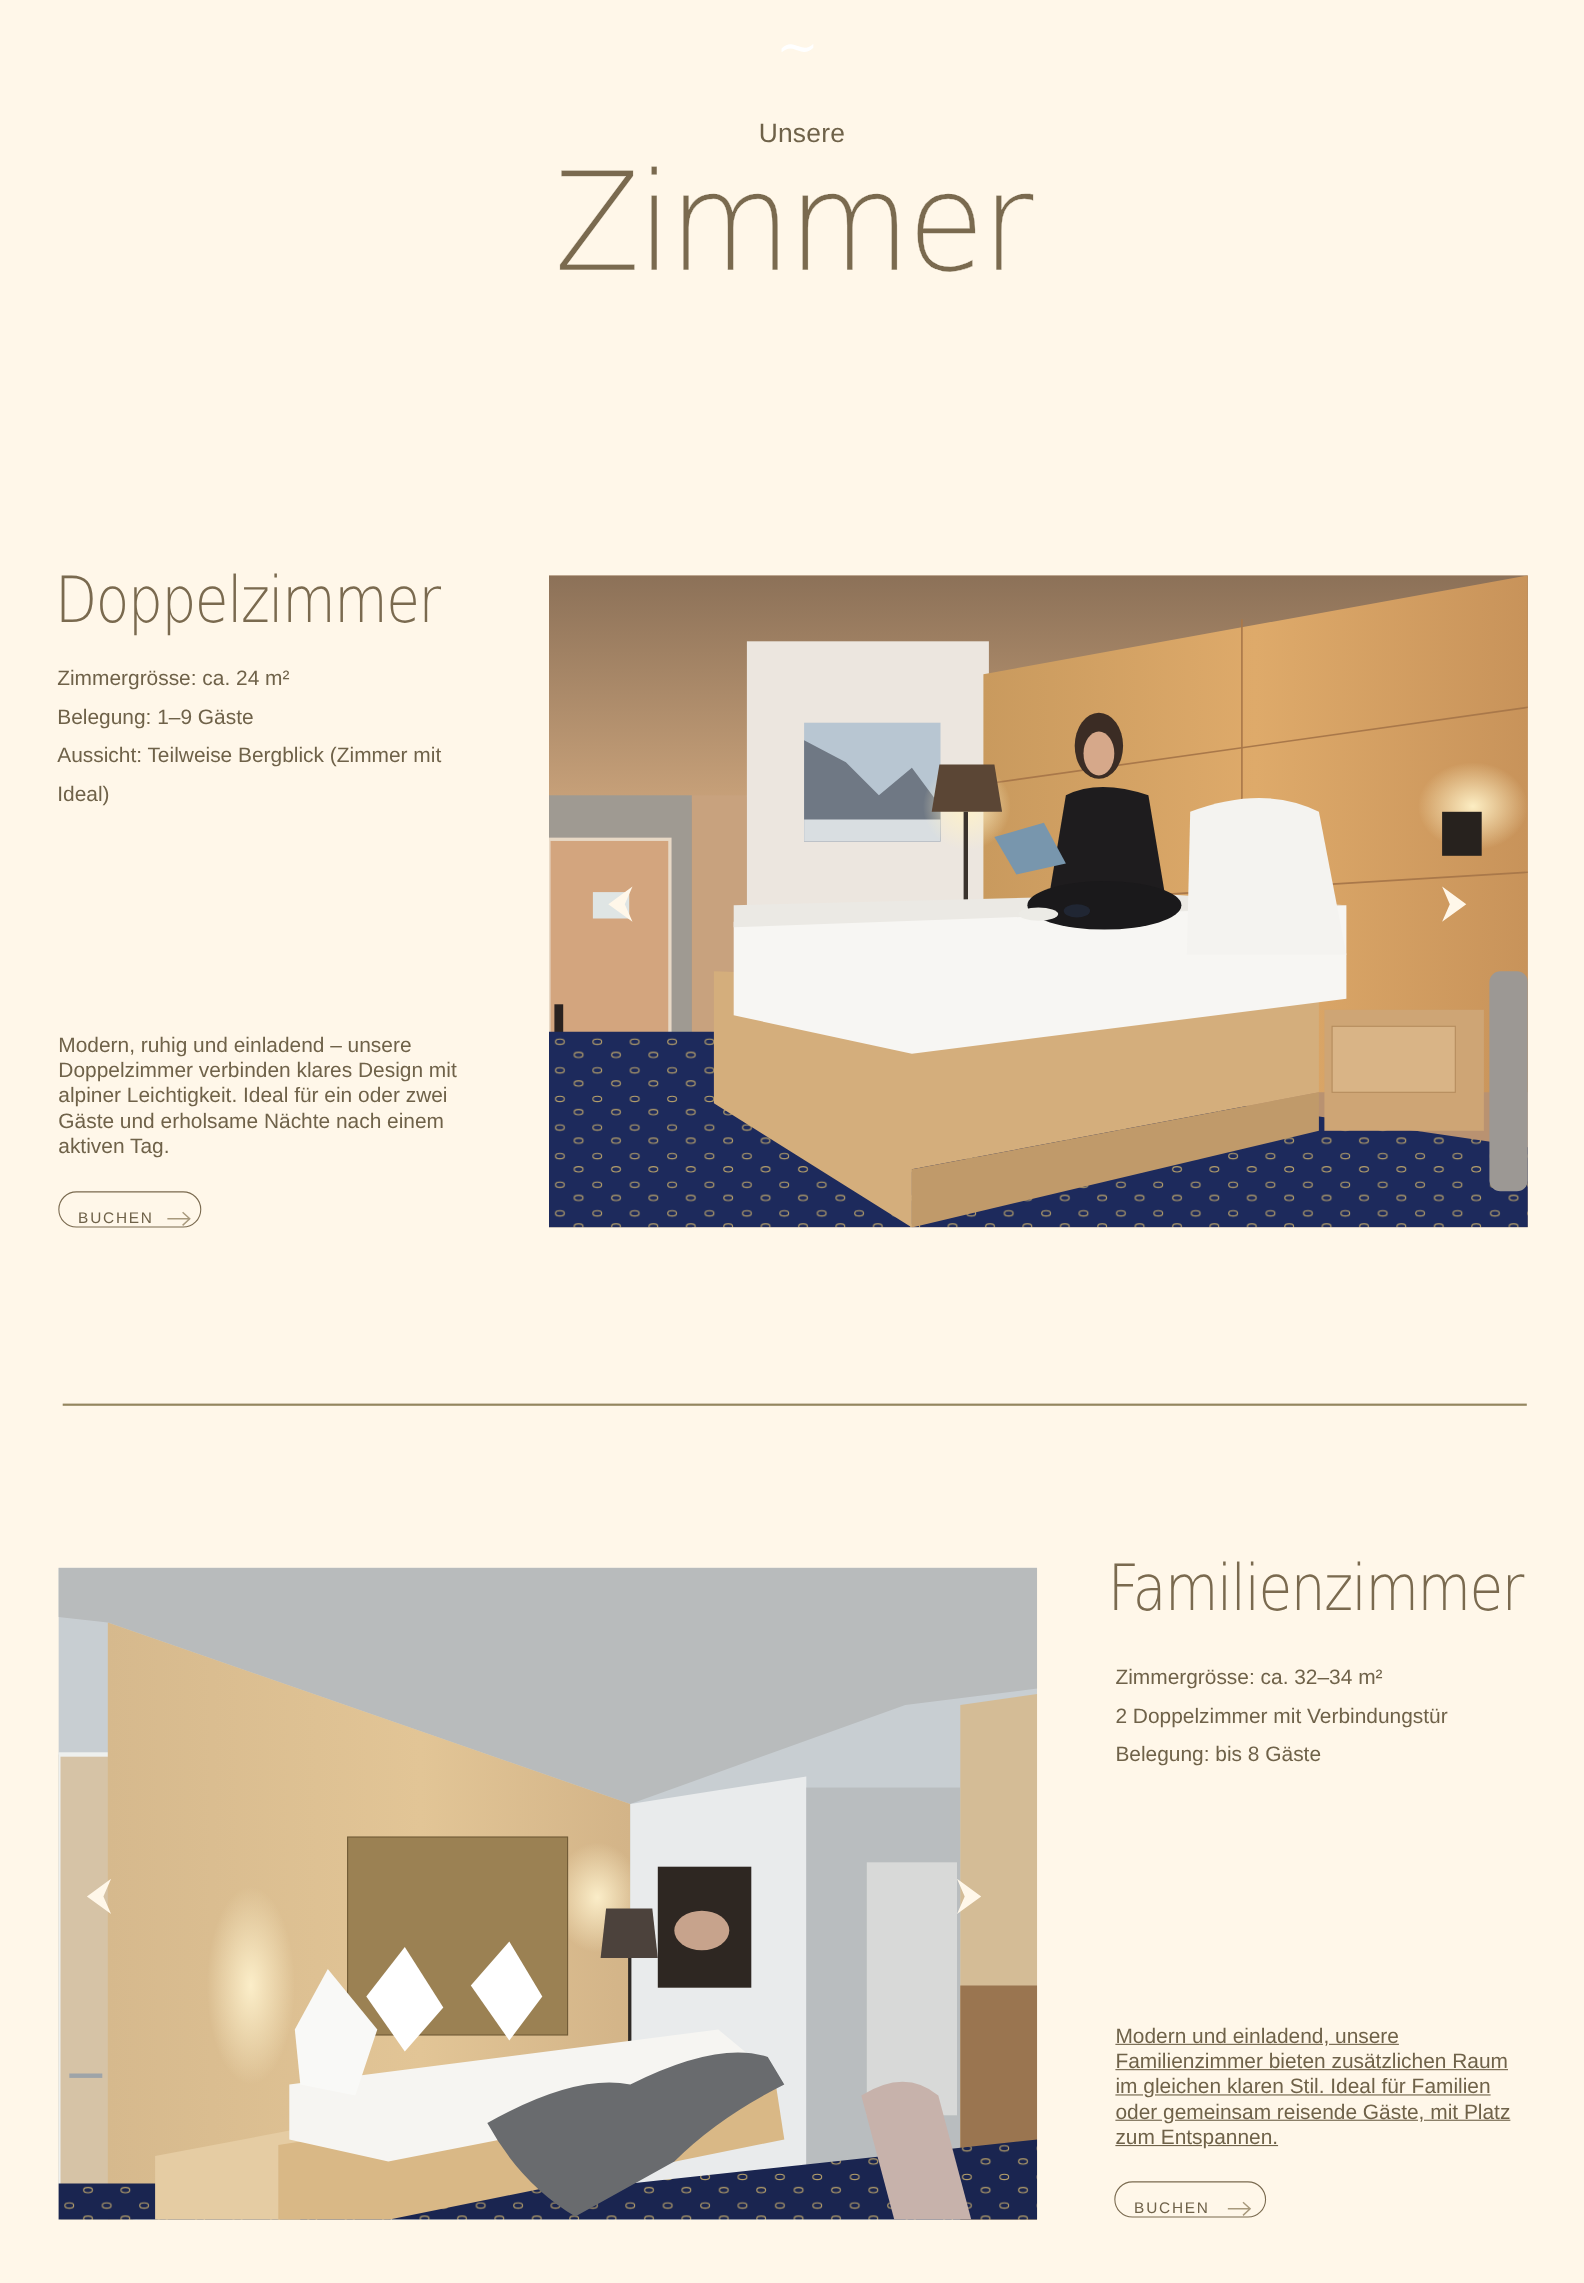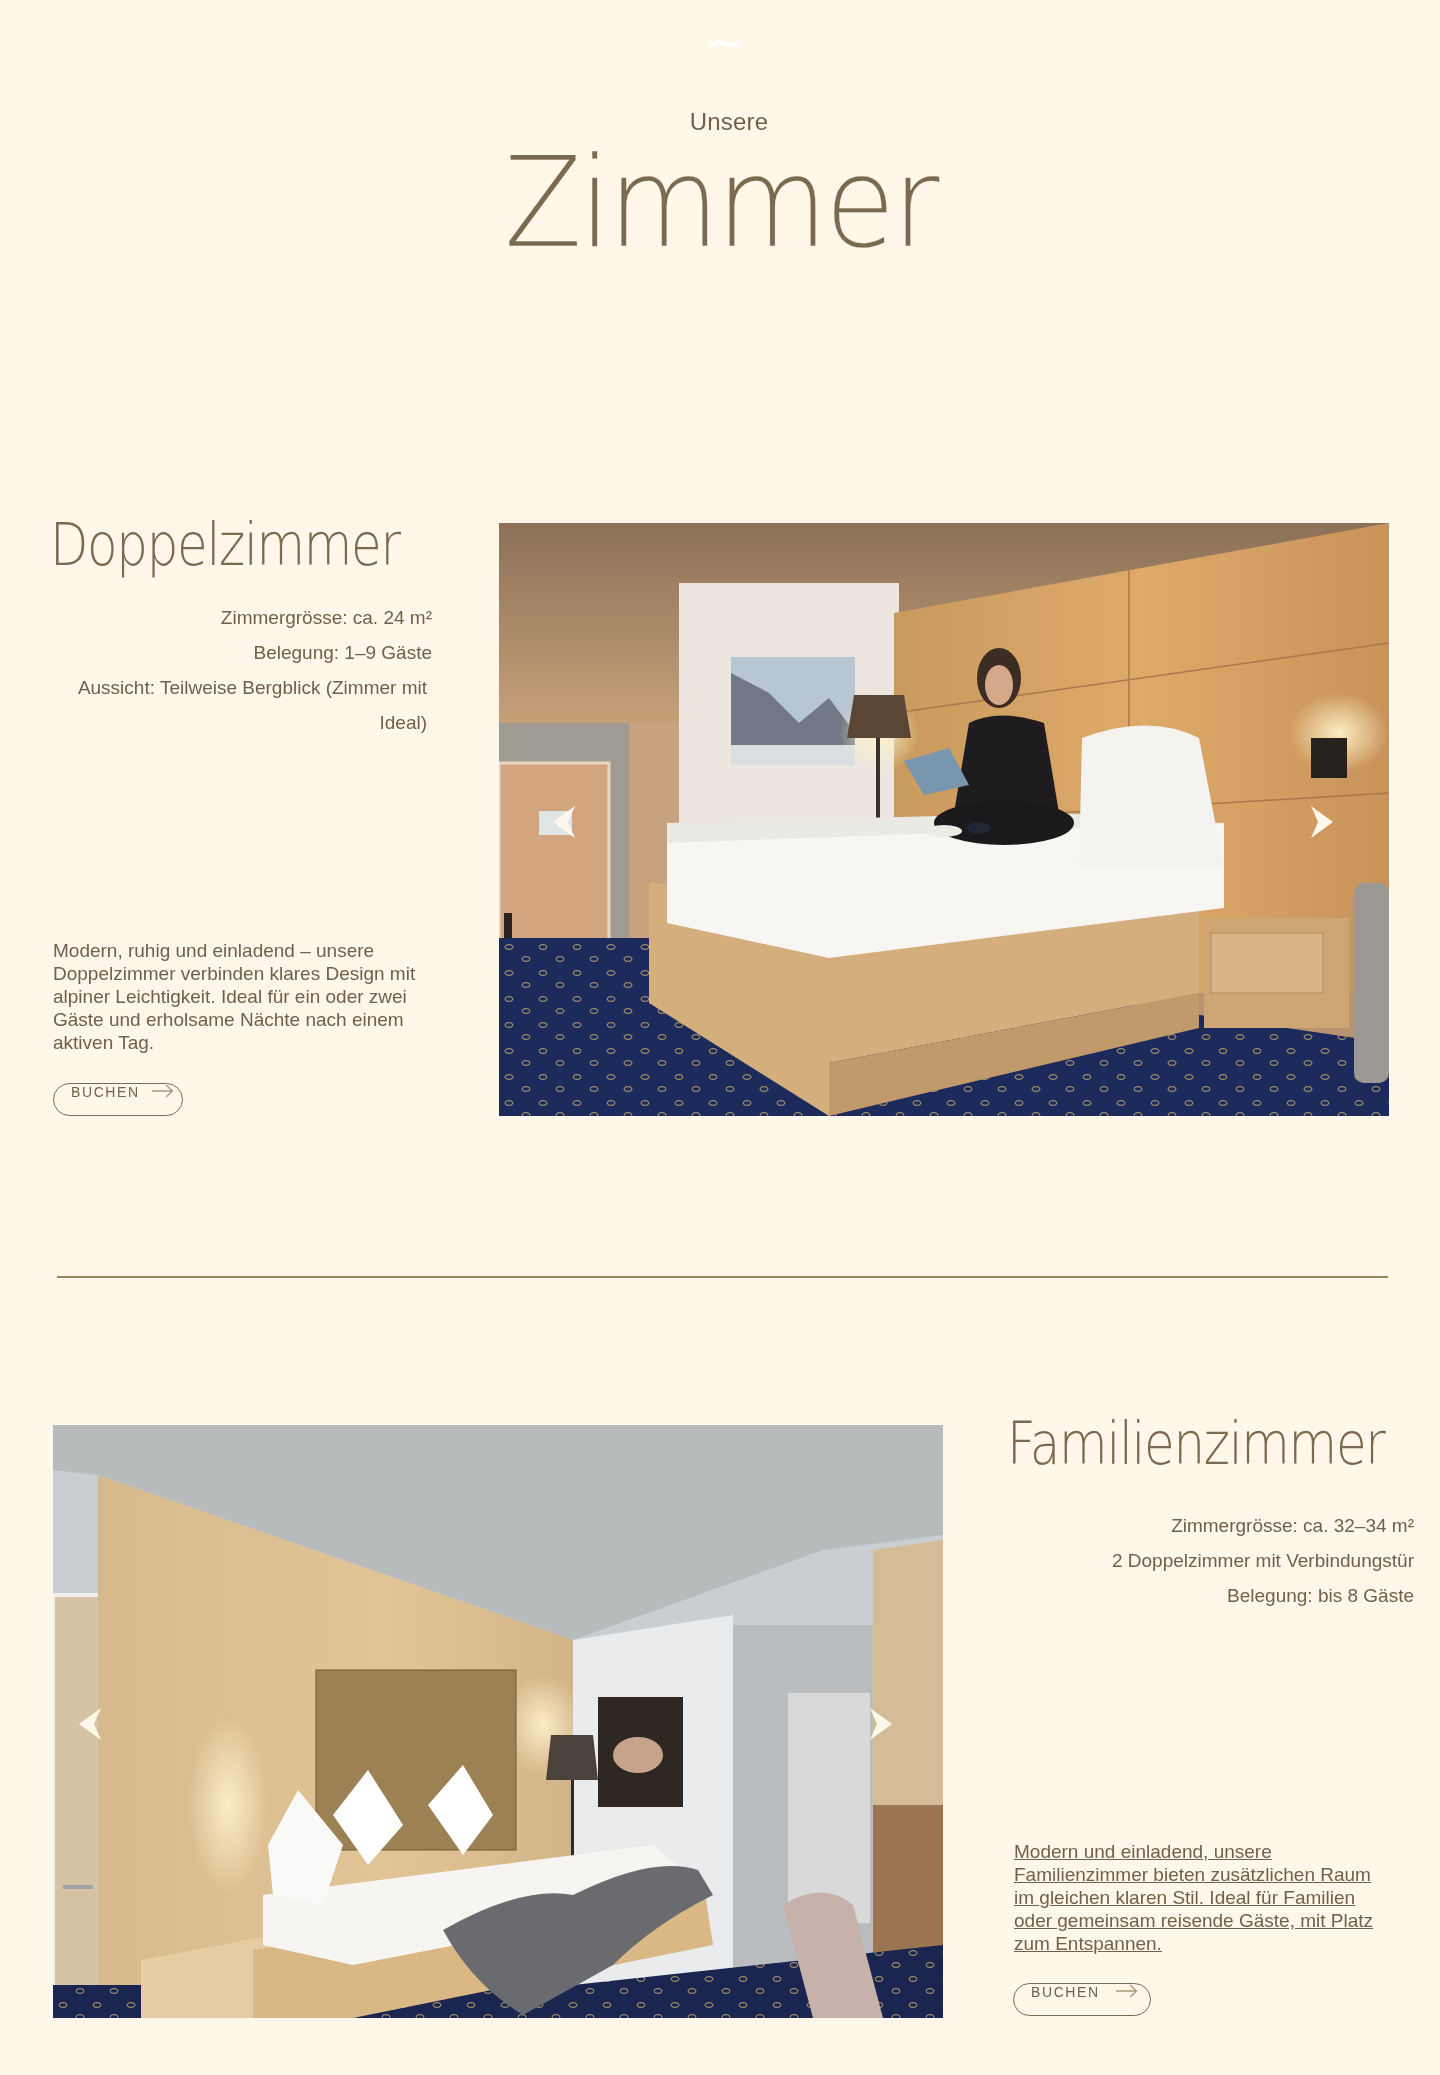--- a/index.html
+++ b/index.html
@@ -5,24 +5,24 @@
   * { box-sizing: border-box; margin: 0; padding: 0; }
   html, body { width: 1440px; height: 2075px; background: #fff7e9; overflow: hidden; }
   body { position: relative; font-family: "Liberation Sans", sans-serif; color: #7a6a4f; }
 
   .tilde { position: absolute; left: 700px; top: 22px; width: 50px; height: 40px; color: #ffffff; font-family: "DejaVu Serif", serif; font-size: 46px; line-height: 40px; text-align: center; }
 
   .eyebrow { position: absolute; left: 0; width: 1458px; top: 108px; text-align: center; font-size: 24px; color: #6f6249; letter-spacing: 0.2px; }
   .page-title { position: absolute; left: 0; width: 1440px; top: 128px; text-align: center; font-family: "DejaVu Sans", sans-serif; font-weight: 200; font-size: 124px; line-height: 150px; color: #7a6a4f; letter-spacing: -3px; transform: scaleX(0.92); transform-origin: 723px 50%; -webkit-text-stroke: 0.3px #fff7e9; }
 
   .room-title { position: absolute; font-family: "DejaVu Sans", sans-serif; font-weight: 200; font-size: 58px; line-height: 66px; color: #7a6a4f; letter-spacing: -1.5px; white-space: nowrap; transform-origin: left center; }
-  .facts { position: absolute; list-style: none; font-size: 19px; line-height: 35px; color: #6f6249; text-align: right; }
+  .facts { position: absolute; list-style: none; font-size: 19px; line-height: 35px; color: #6f6249; }
   .facts li { display: block; }
   .desc { position: absolute; font-size: 19px; line-height: 23px; color: #6f6249; }
-  .book-btn { position: absolute; height: 33px; border: 1px solid #7a6a4f; border-radius: 17px; display: flex; align-items: flex-start; padding-left: 17px; background: transparent; cursor: pointer; }
+  .book-btn { position: absolute; height: 33px; border: 1px solid #7a6a4f; border-radius: 17px; display: flex; align-items: flex-end; padding-left: 17px; background: transparent; cursor: pointer; }
   .book-btn .lbl { font-size: 14px; letter-spacing: 1.6px; color: #6f6249; }
   .book-btn .arr { margin-left: 12px; width: 22px; height: 14px; }
 
   .gallery { position: absolute; overflow: hidden; }
   .gallery svg.photo { display: block; width: 100%; height: 100%; }
   .nav-arrow { position: absolute; width: 26px; height: 34px; cursor: pointer; }
 
   .divider { position: absolute; left: 57px; top: 1276px; width: 1331px; height: 2px; background: #94865f; }
 </style>
 </head>

